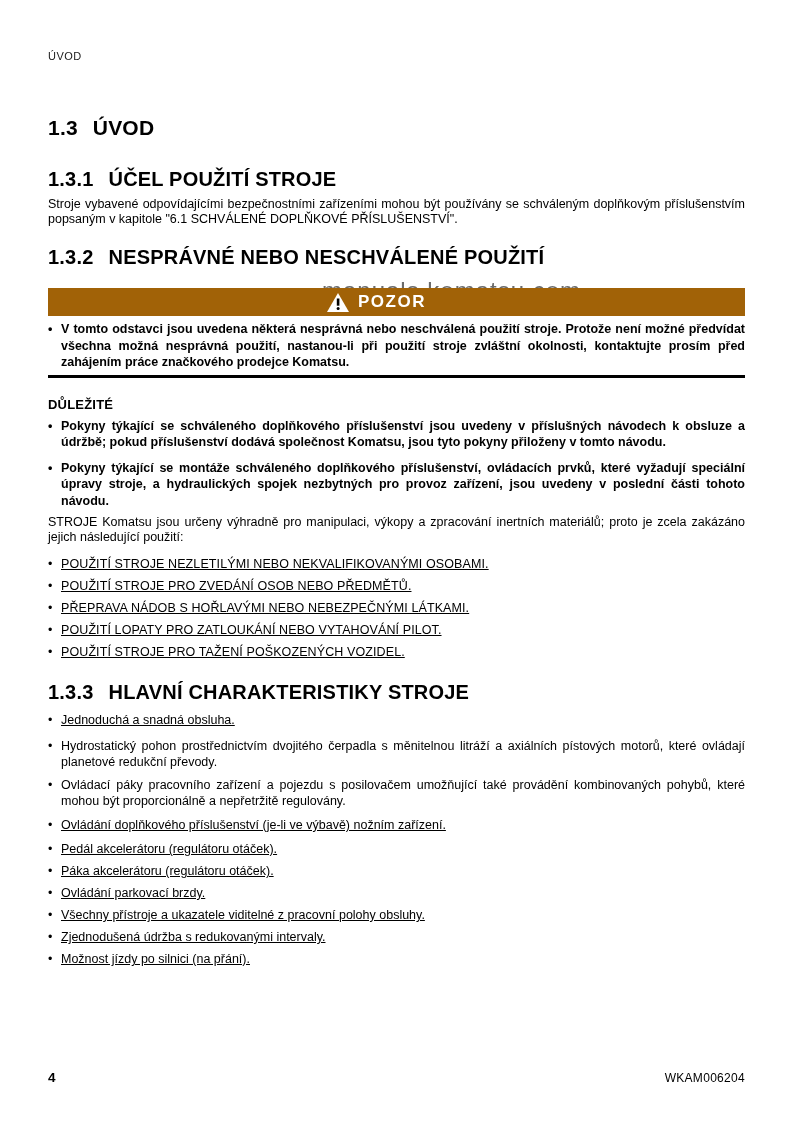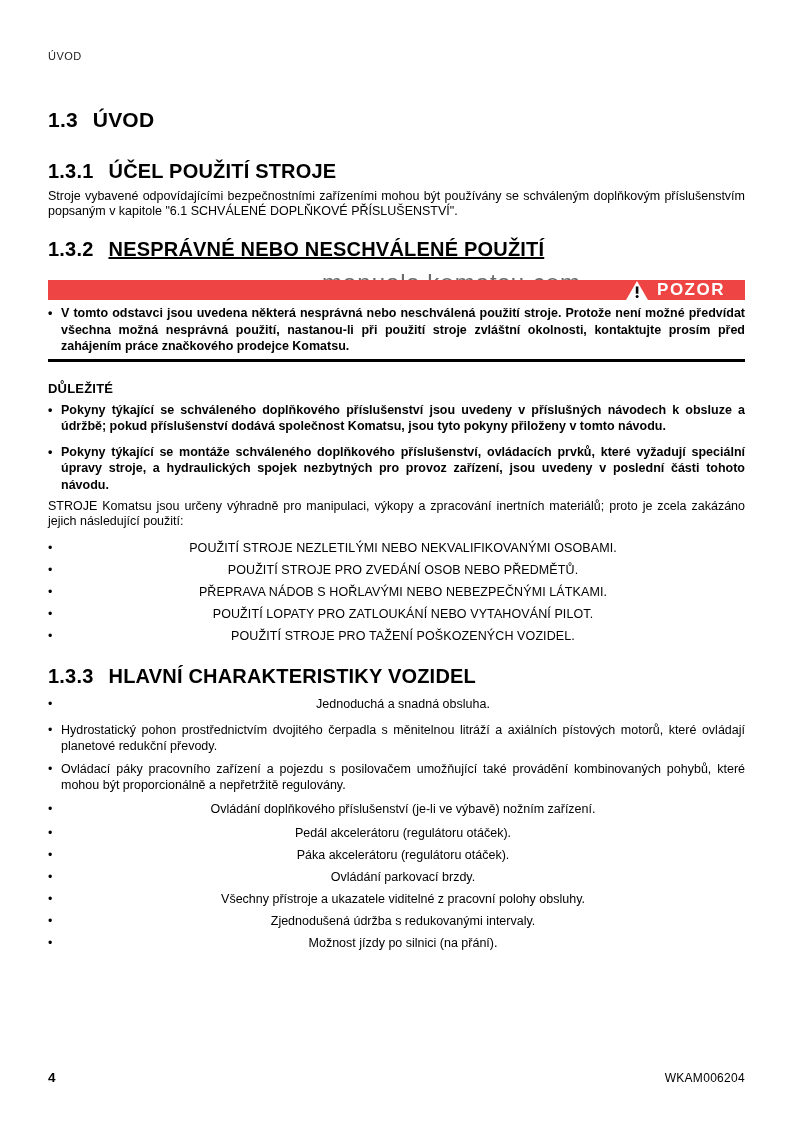--- a/index.html
+++ b/index.html
@@ -8,61 +8,61 @@
     width:793px;height:1123px;
     background:#ffffff;
     font-family:"Liberation Sans","DejaVu Sans",sans-serif;
     color:#000;
     overflow:hidden;
   }
   .running-header{
     position:absolute;left:48px;top:50px;
     font-size:11px;letter-spacing:.5px;color:#1a1a1a;
   }
-  .content{position:absolute;left:48px;right:48px;top:8px;}
+  .content{position:absolute;left:48px;right:48px;top:16px;}
   h1.sec{
     margin:100px 0 0 0;
     font-size:21px;line-height:24px;font-weight:bold;letter-spacing:.2px;
   }
   h2.sec{
     margin:0;
     font-size:20px;line-height:20px;font-weight:bold;letter-spacing:.2px;
   }
   .hnum{display:inline-block;margin-right:15px;}
   h2.s131{margin-top:29px;}
-  h2.s132{margin-top:20px;text-decoration:underline;}
+  h2.s132{margin-top:20px;}
   h2.s133{margin-top:22px;}
   p.body{
     margin:0;font-size:12.5px;line-height:15px;text-align:justify;
   }
   p.p1{margin-top:11px;}
   p.p2{margin-top:8px;}
   p.intro{margin-top:6px;}
   .warning-block{position:relative;margin-top:21px;}
   .watermark{
     position:absolute;top:-11px;left:50%;
     transform:translateX(-50%) translateX(55px);
     font-size:24px;letter-spacing:1px;color:#6b6b6b;
     z-index:0;white-space:nowrap;
   }
   .warning-banner{
     position:relative;z-index:1;
-    height:20px;background:#ef4444;
-    display:flex;align-items:center;justify-content:flex-end;
+    height:28px;background:#a16207;
+    display:flex;align-items:center;justify-content:center;
   }
   .warning-banner .banner-inner{
     display:flex;align-items:center;gap:9px;transform:translateX(-20px);
   }
   .warning-banner .banner-label{
     color:#fff;font-weight:bold;font-size:17px;letter-spacing:1.5px;
   }
   .bullet{display:flex;font-size:12.5px;}
   .bullet .dot{flex:0 0 13px;line-height:inherit;}
   .bullet p{margin:0;flex:1;text-align:justify;}
-  .bullet.single p{text-align:center;}
+  .bullet.single p{text-align:left;text-decoration:underline;}
   .warning-item{
     margin-top:5px;font-weight:bold;line-height:16.5px;
   }
   .hrule{margin-top:4px;border-top:3px solid #000;height:0;}
   .important-label{
     margin-top:19px;font-size:13px;font-weight:bold;line-height:15px;letter-spacing:.2px;
   }
   .imp{font-weight:bold;line-height:16.5px;}
   .imp1{margin-top:6px;}
   .imp2{margin-top:9px;}
@@ -157,21 +157,21 @@
     <div class="bullet single caps capsN">
       <span class="dot">•</span>
       <p>POUŽITÍ LOPATY PRO ZATLOUKÁNÍ NEBO VYTAHOVÁNÍ PILOT.</p>
     </div>
     <div class="bullet single caps capsN">
       <span class="dot">•</span>
       <p>POUŽITÍ STROJE PRO TAŽENÍ POŠKOZENÝCH VOZIDEL.</p>
     </div>
 
     <h2 class="sec s133">
-      <span class="hnum">1.3.3</span><span>HLAVNÍ CHARAKTERISTIKY VOZIDEL</span>
+      <span class="hnum">1.3.3</span><span>HLAVNÍ CHARAKTERISTIKY STROJE</span>
     </h2>
 
     <div class="bullet single char char1">
       <span class="dot">•</span>
       <p>Jednoduchá a snadná obsluha.</p>
     </div>
     <div class="bullet char char2">
       <span class="dot">•</span>
       <p>Hydrostatický pohon prostřednictvím dvojitého čerpadla s měnitelnou litráží a axiálních pístových motorů, které ovládají planetové redukční převody.</p>
     </div>

